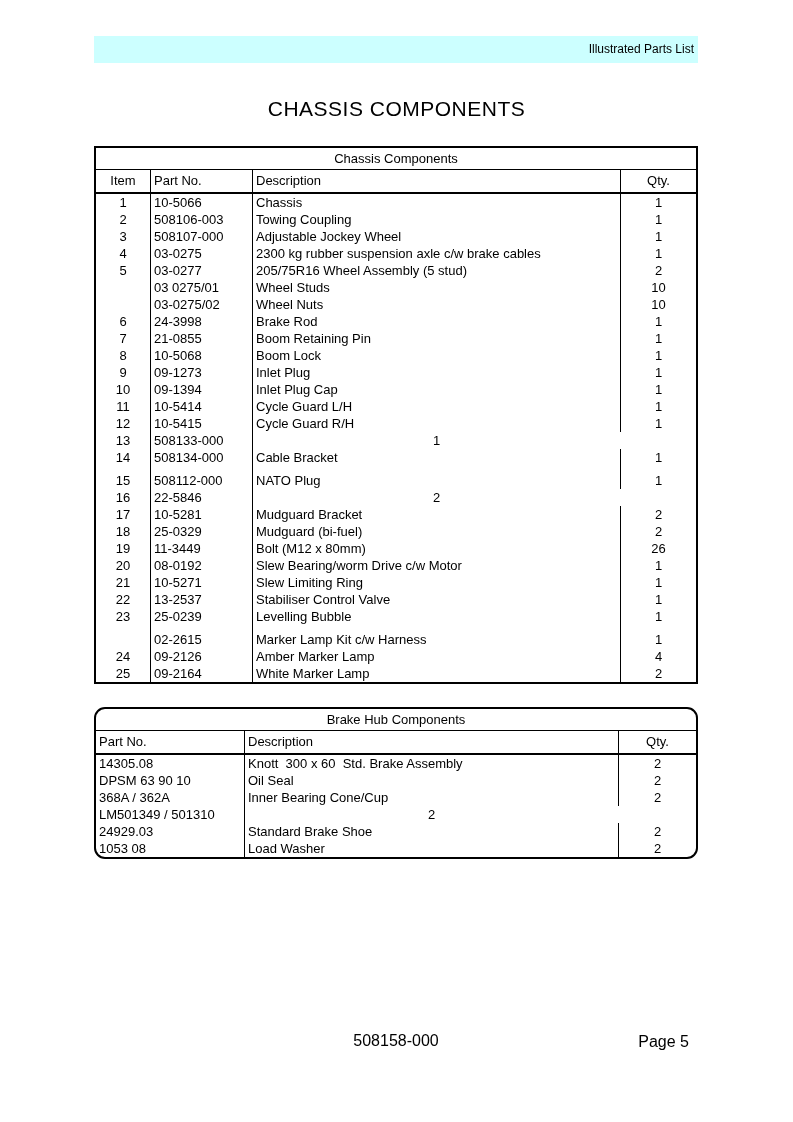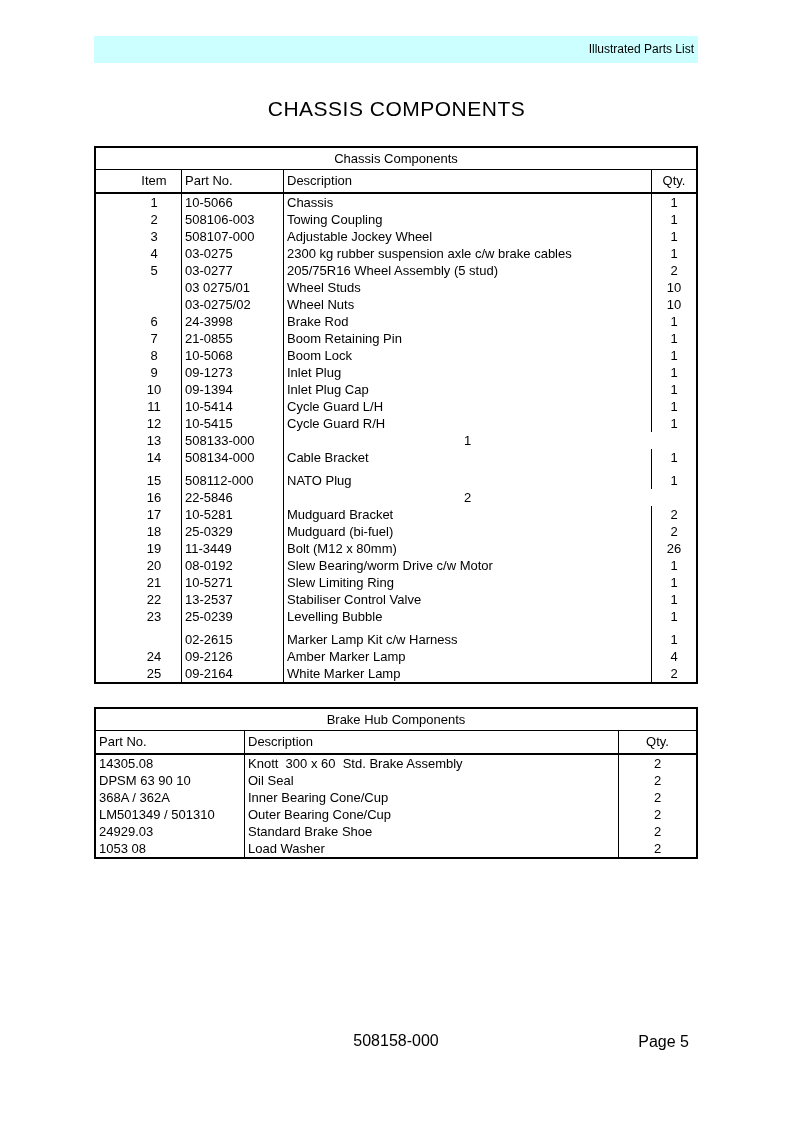--- a/index.html
+++ b/index.html
@@ -38,31 +38,31 @@
   
   .parts-table {
     position: absolute;
     left: 94px;
     width: 604px;
     border: 2px solid #000;
     background: #fff;
     font-size: 13px;
   }
   .table-chassis { top: 146px; }
-  .table-brakehub { top: 707px; }
+  .table-brakehub { top: 707px; border-radius: 11px; }
 
   .t-title {
     height: 22px;
     line-height: 22px;
     text-align: center;
     border-bottom: 1px solid #000;
   }
 
   .trow { display: grid; }
-  .trow.t1 { grid-template-columns: 54px 102px 368px 1fr; padding-left: 31px; }
+  .trow.t1 { grid-template-columns: 54px 102px 368px 1fr; }
   .trow.t2 { grid-template-columns: 148px 374px 1fr; }
 
   .t-header { border-bottom: 2px solid #000; }
   .t-header .cell { height: 22px; line-height: 22px; }
 
   .cell {
     height: 17px;
     line-height: 17px;
     overflow: hidden;
     white-space: pre;
@@ -321,21 +321,20 @@
       </div>
 
       <div class="trow t2">
         <div class="cell al-left">368A / 362A</div>
         <div class="cell b-left al-left">Inner Bearing Cone/Cup</div>
         <div class="cell b-left al-center">2</div>
       </div>
 
       <div class="trow t2">
         <div class="cell al-left">LM501349 / 501310</div>
-        <div class="cell b-left al-left">Outer Bearing Cone/Cup</div>
         <div class="cell b-left al-center">2</div>
       </div>
 
       <div class="trow t2">
         <div class="cell al-left">24929.03</div>
         <div class="cell b-left al-left">Standard Brake Shoe</div>
         <div class="cell b-left al-center">2</div>
       </div>
 
       <div class="trow t2">

